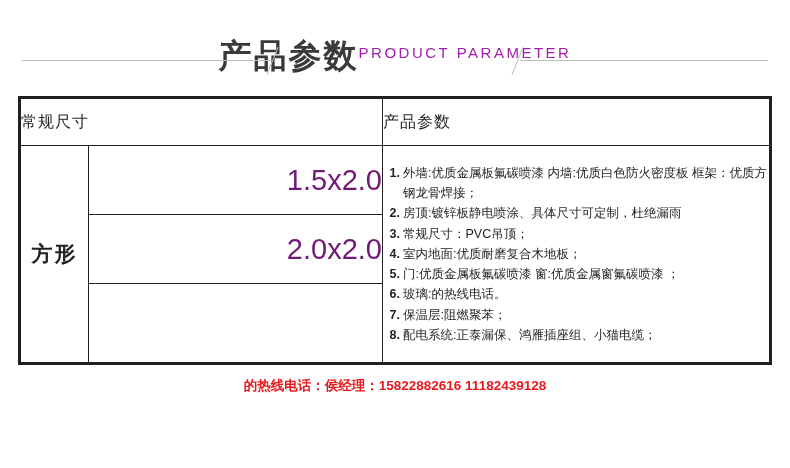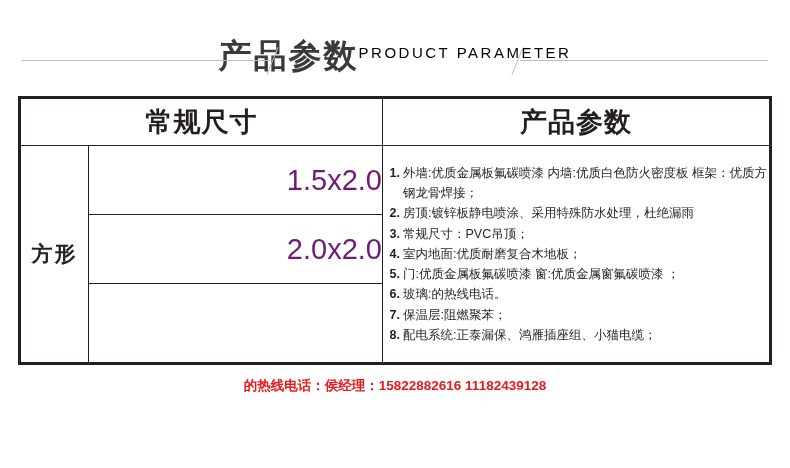--- a/index.html
+++ b/index.html
@@ -34,21 +34,21 @@
     font-size: 33px;
     font-weight: bold;
     letter-spacing: 2px;
     color: #3a3a3a;
     line-height: 1;
     margin-top: 14px;
   }
   .header-sub {
     font-size: 15px;
     letter-spacing: 2.5px;
-    color: #000000;
+    color: #a21caf;
     margin-top: 9px;
     line-height: 1;
   }
   .rule {
     position: absolute;
     top: 60px;
     height: 1px;
     background: #bdbdbd;
   }
   .rule-left { left: 22px; width: 248px; }
@@ -74,23 +74,22 @@
     width: 100%;
     border-collapse: collapse;
     table-layout: fixed;
   }
   .table td, .table th {
     border: 1px solid #231f20;
     padding: 0;
     vertical-align: middle;
   }
   .head-cell {
-    text-align: center;
-    font-size: 27px;
-    font-weight: bold;
+    font-size: 16px;
+    font-weight: normal;
     height: 46px;
     letter-spacing: 1px;
   }
   .col-shape { width: 68px; }
   .col-size  { width: 294px; }
 
   .shape-cell {
     text-align: center;
     font-size: 21px;
     font-weight: bold;
@@ -175,21 +174,21 @@
           <td class="shape-cell" rowspan="3">方形</td>
           <td class="size-cell">1.5x2.0</td>
           <td class="material-cell" rowspan="3">
             <ul class="material-list">
               <li>
                   <span class="num">1.</span>
                   <span class="txt">外墙:优质金属板氟碳喷漆   内墙:优质白色防火密度板  框架：优质方钢龙骨焊接；</span>
                 </li>
               <li>
                   <span class="num">2.</span>
-                  <span class="txt">房顶:镀锌板静电喷涂、采用特殊防水处理，杜绝漏雨</span>
+                  <span class="txt">房顶:镀锌板静电喷涂、具体尺寸可定制，杜绝漏雨</span>
                 </li>
               <li>
                   <span class="num">3.</span>
                   <span class="txt">常规尺寸：PVC吊顶；</span>
                 </li>
               <li>
                   <span class="num">4.</span>
                   <span class="txt">室内地面:优质耐磨复合木地板；</span>
                 </li>
               <li>

